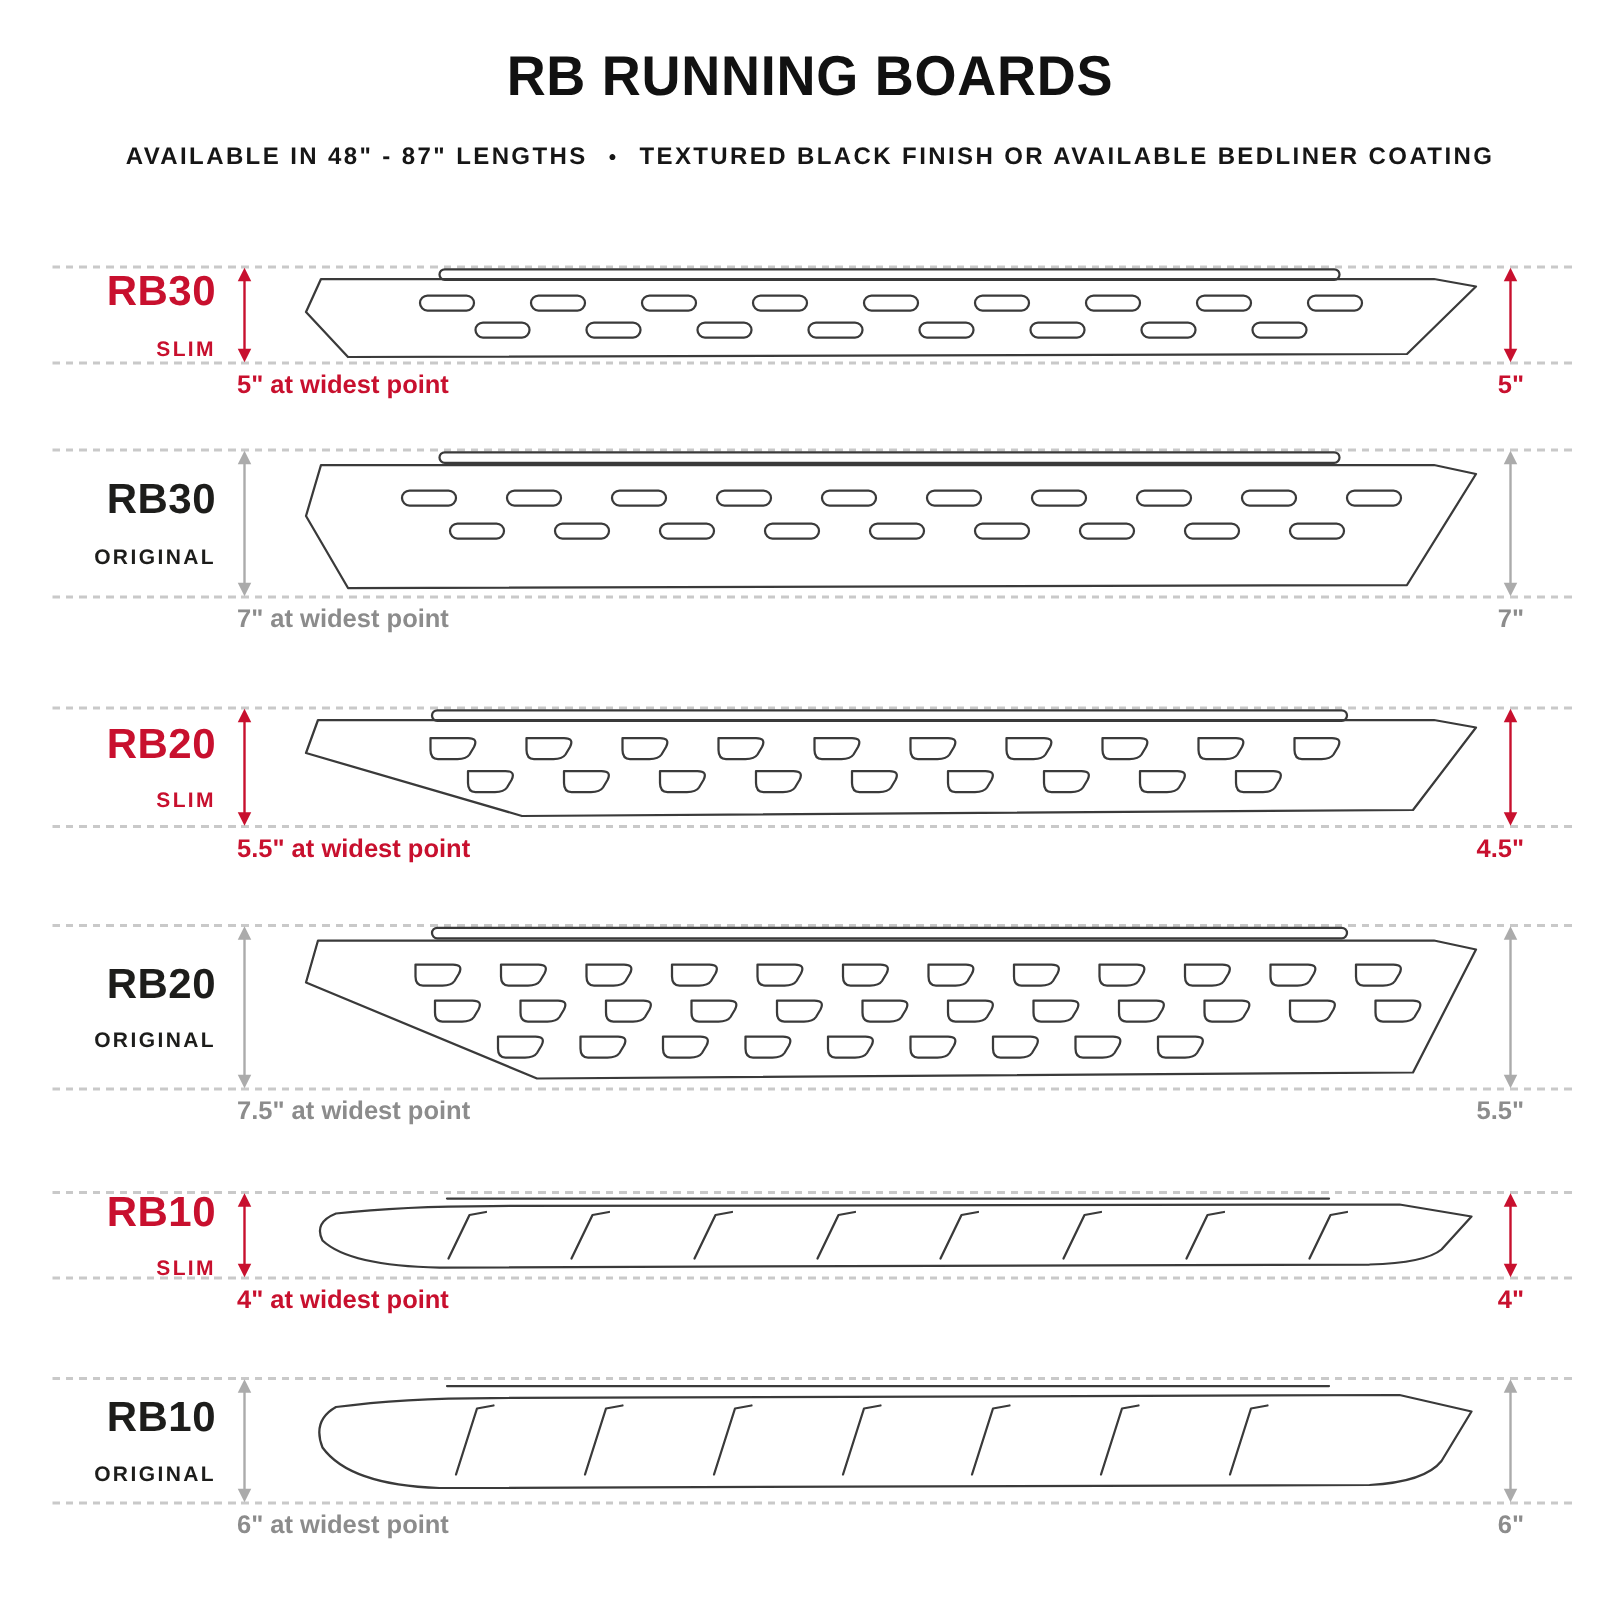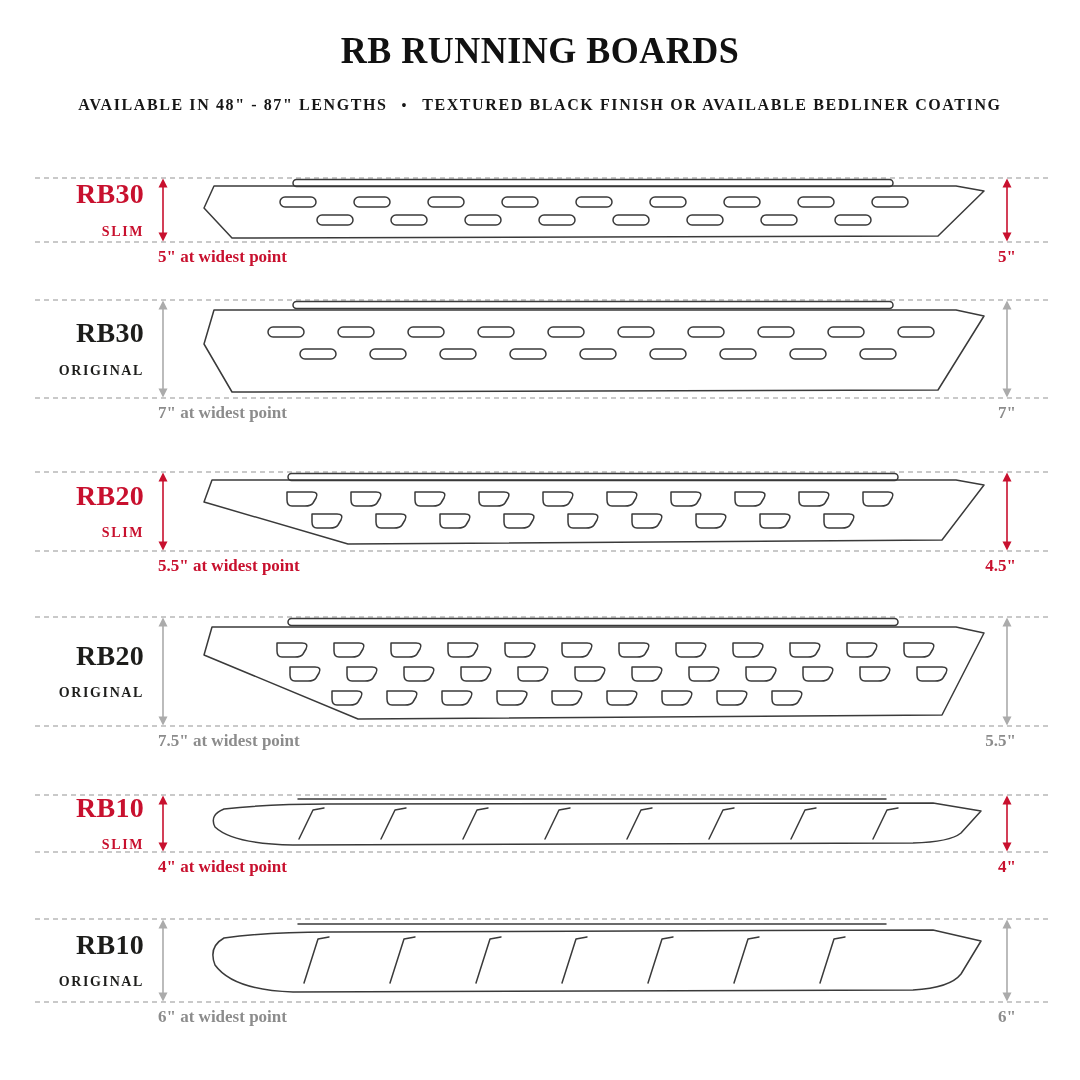--- a/index.html
+++ b/index.html
@@ -1,18 +1,18 @@
 <!DOCTYPE html>
 <html><head>
 <meta charset="utf-8">
 <style>
   html,body{margin:0;padding:0;background:#ffffff;}
   #canvas{
     position:relative;width:1080px;height:1080px;background:#ffffff;overflow:hidden;
-    font-family:Liberation Serif, serif;color:#111;
+    font-family:Liberation Sans, sans-serif;color:#111;
   }
   .page-title{
     position:absolute;top:30px;left:0;width:1080px;text-align:center;
     font-size:36px;font-weight:800;letter-spacing:.5px;color:#111;margin:0;
     transform:scaleY(1.04);
   }
   .subtitle{
     position:absolute;top:96px;left:0;width:1080px;text-align:center;
     font-size:16px;font-weight:700;letter-spacing:1.6px;color:#161616;white-space:nowrap;
   }

